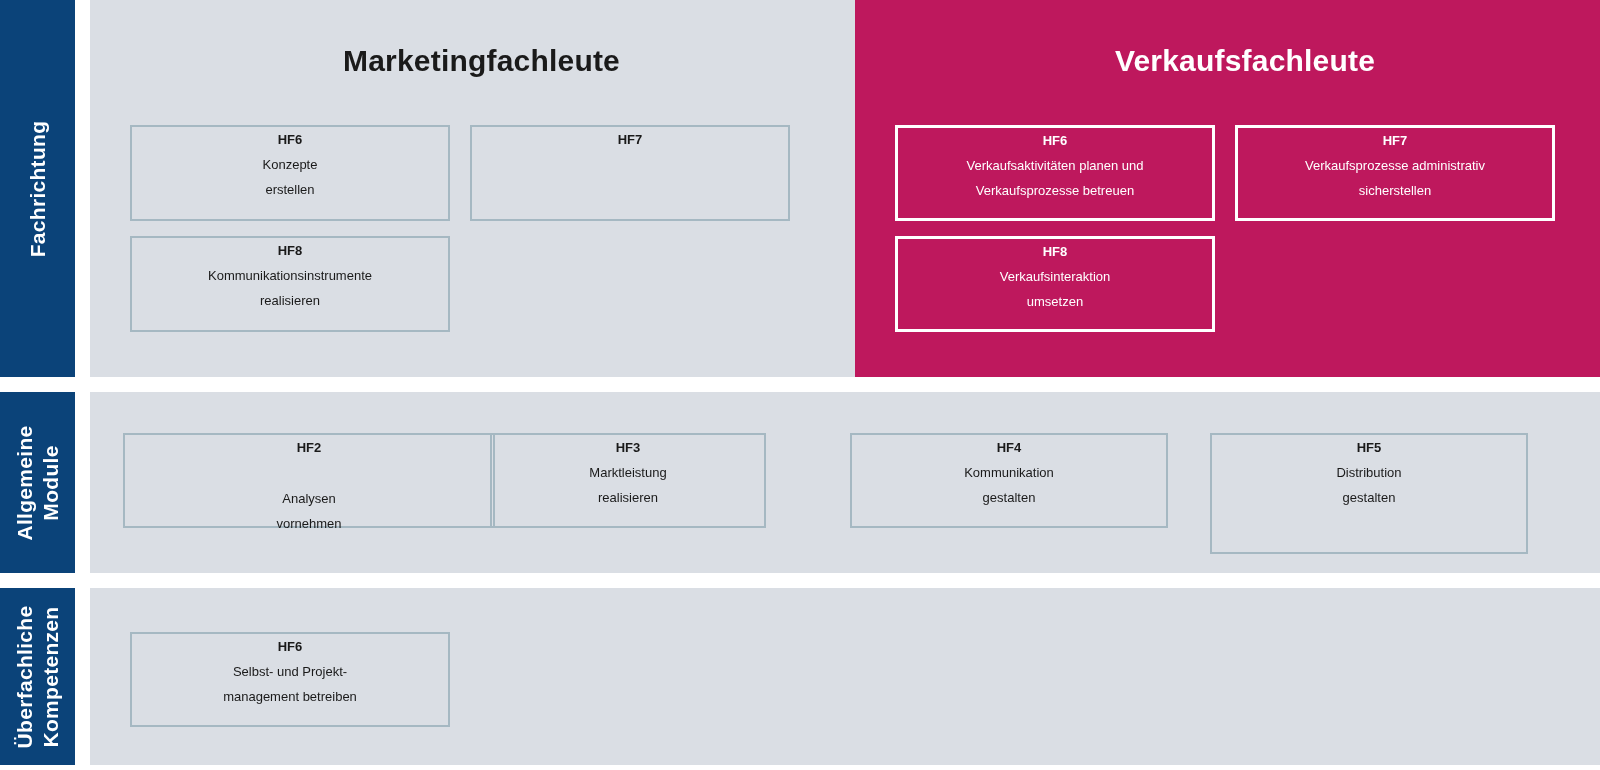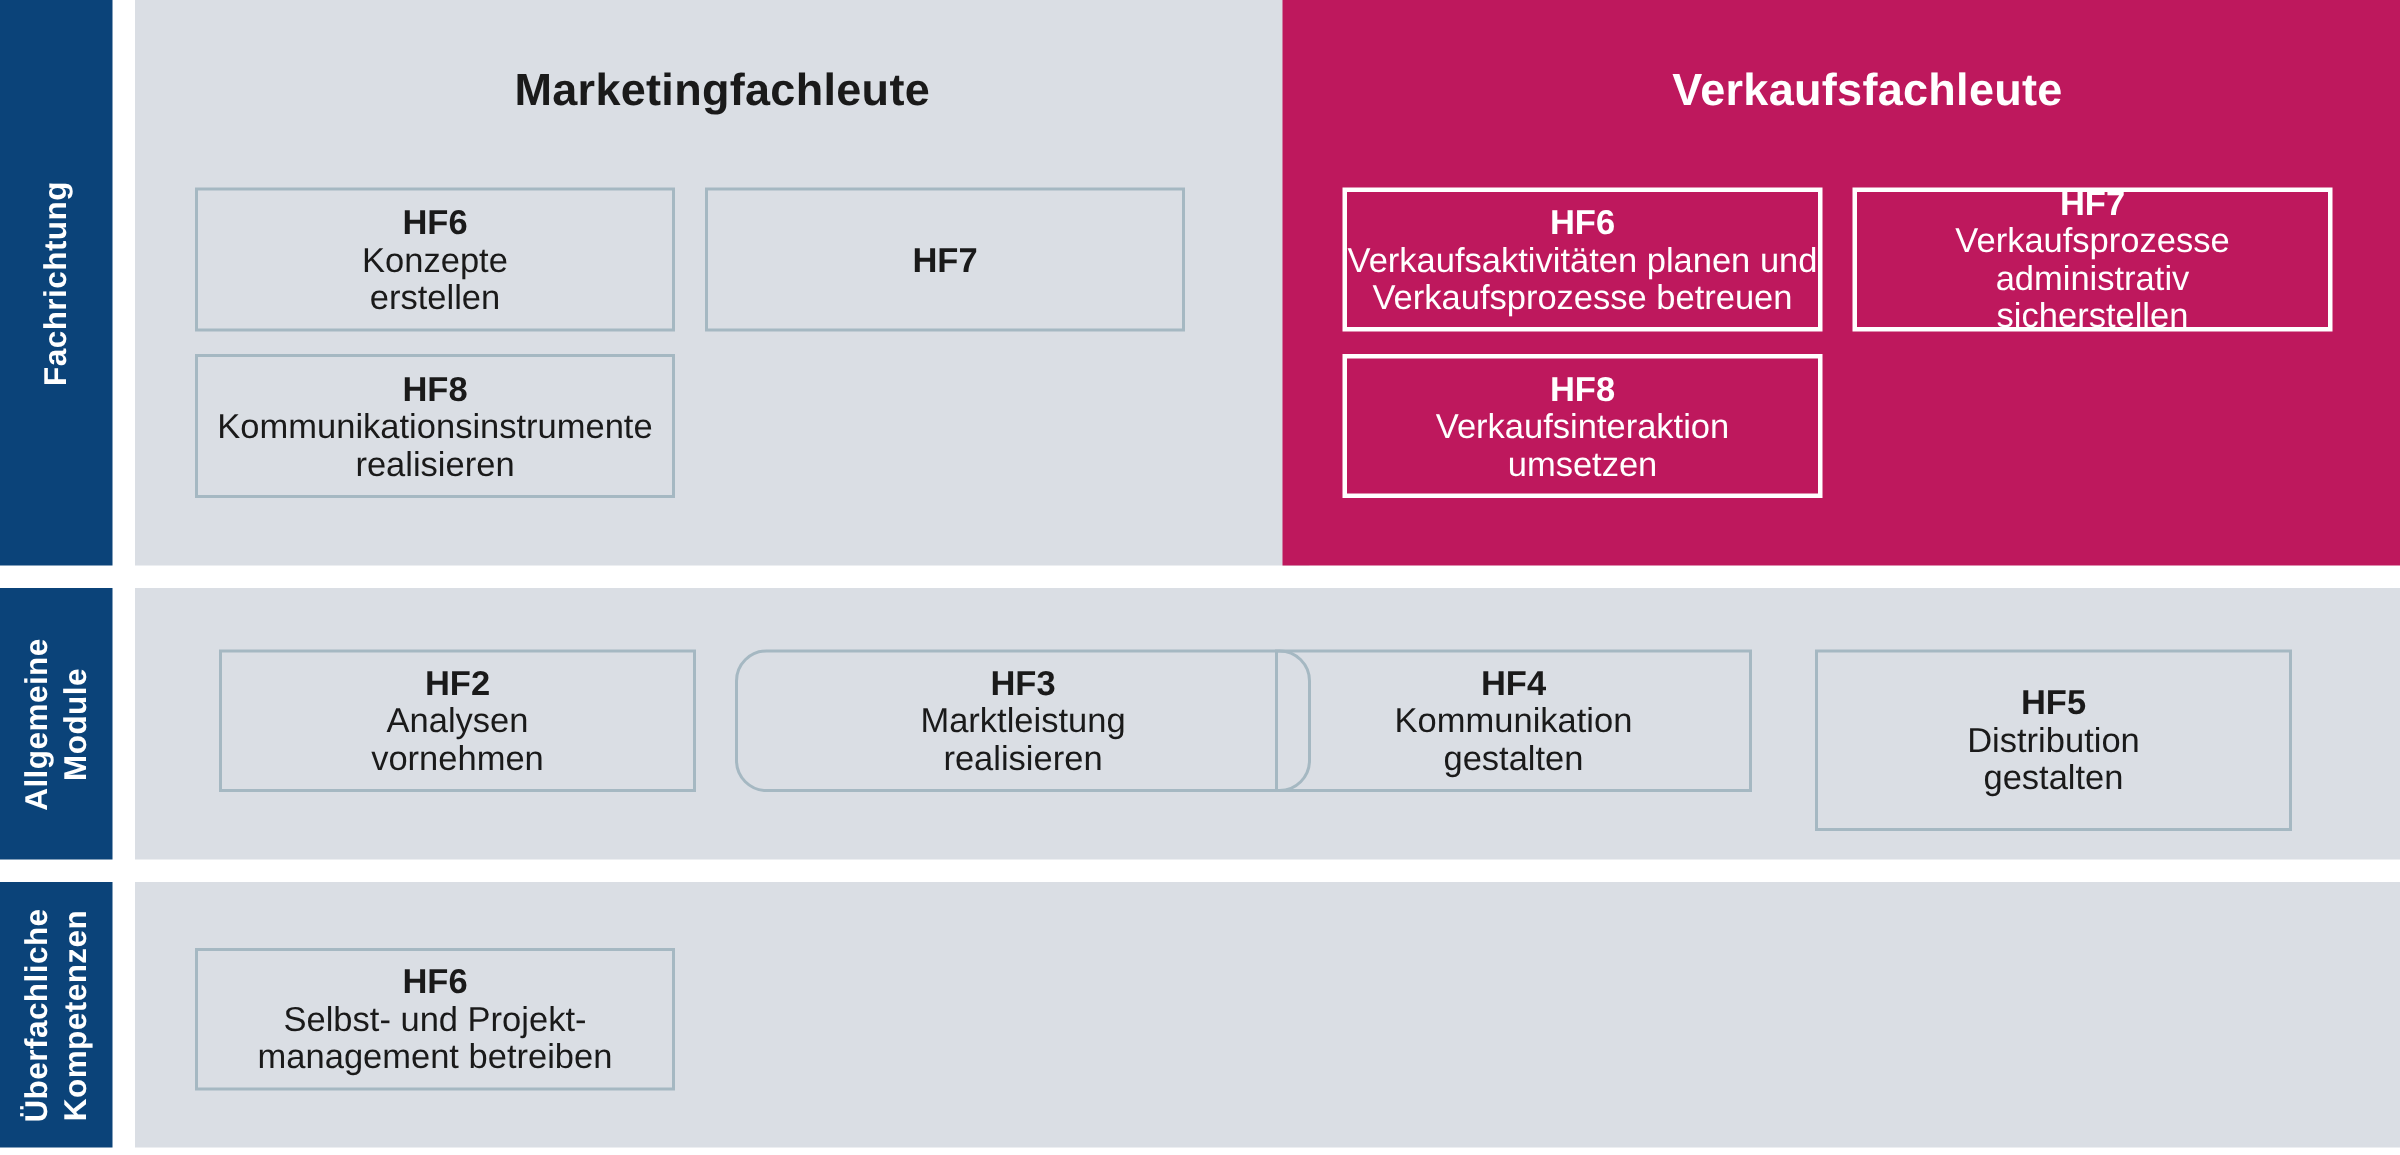--- a/index.html
+++ b/index.html
@@ -62,24 +62,23 @@
   }
 
   
   .hf-box {
     position: absolute;
     border: 2px solid #a5b8c2;
     box-sizing: border-box;
     display: flex;
     flex-direction: column;
     align-items: center;
-    justify-content: center;
     text-align: center;
     color: #1a1a1a;
-    font-size: 23px;
+    font-size: 13px;
     line-height: 25px;
   }
   .hf-box .hf-code {
     font-weight: bold;
     white-space: pre-line;
   }
   .hf-box .hf-text {
     white-space: pre-line;
   }
   .panel.red .hf-box {
@@ -101,22 +100,22 @@
   #mk-hf6 { left: 40px;  top: 125px; width: 320px; height: 96px; }
   #mk-hf7 { left: 380px; top: 125px; width: 320px; height: 96px; }
   #mk-hf8 { left: 40px;  top: 236px; width: 320px; height: 96px; }
 
   
   #vk-hf6 { left: 40px;  top: 125px; width: 320px; height: 96px; }
   #vk-hf7 { left: 380px; top: 125px; width: 320px; height: 96px; }
   #vk-hf8 { left: 40px;  top: 236px; width: 320px; height: 96px; }
 
   
-  #am-hf2 { left: 56px;   top: 41px; width: 318px; height: 95px; }
-  #am-hf3 { left: 400px;  top: 41px; width: 384px; height: 95px; border-radius: 21px; }
+  #am-hf2 { left: 33px;   top: 41px; width: 372px; height: 95px; gap: 26px; }
+  #am-hf3 { left: 400px;  top: 41px; width: 276px; height: 95px; }
   #am-hf4 { left: 760px;  top: 41px; width: 318px; height: 95px; }
   #am-hf5 { left: 1120px; top: 41px; width: 318px; height: 121px; }
 
   
   #uk-hf6 { left: 40px; top: 44px; width: 320px; height: 95px; }
 </style>
 </head>
 <body>
 
 <div id="stage">

